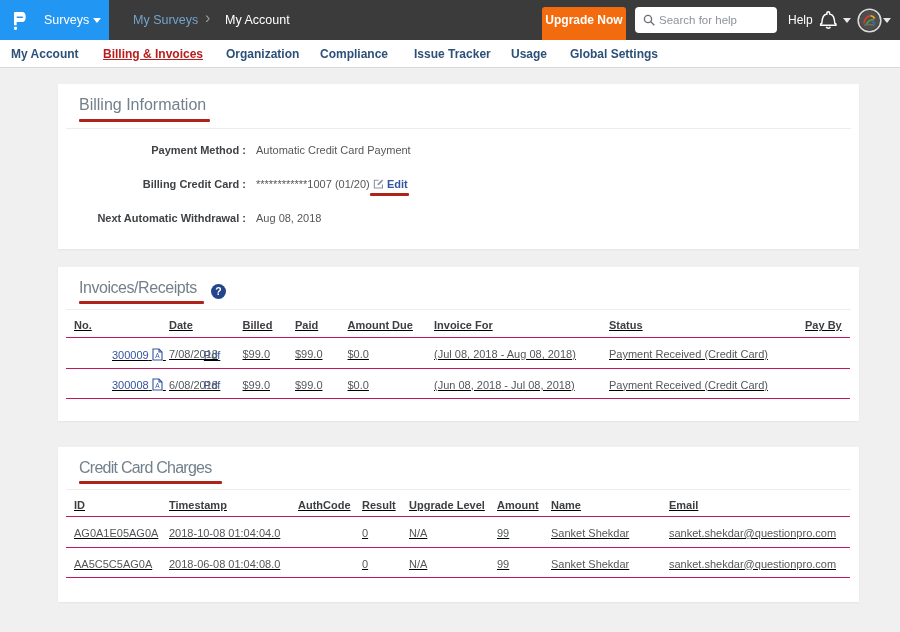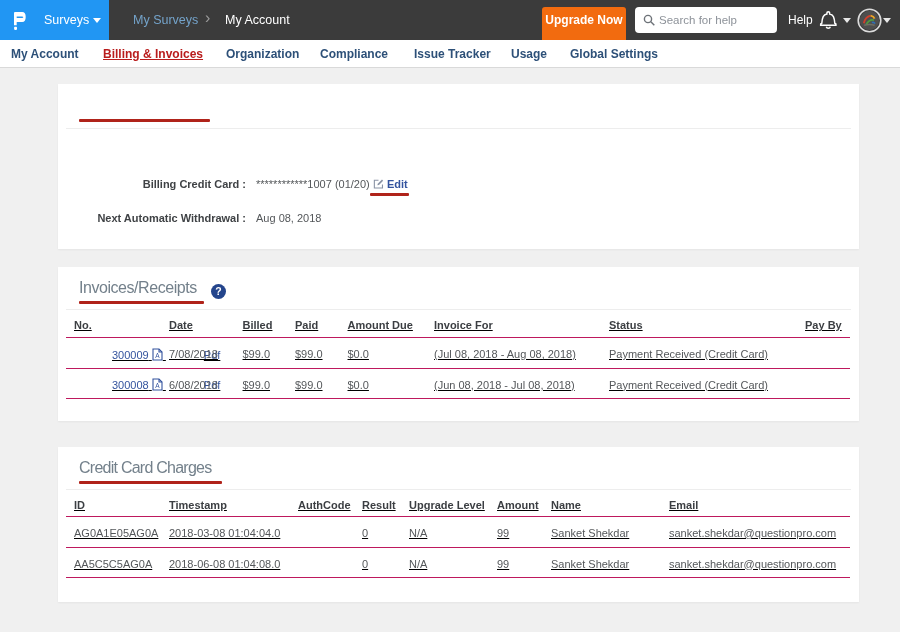--- a/index.html
+++ b/index.html
@@ -94,21 +94,26 @@
   <span class="tab active" style="left:103px;">Billing &amp; Invoices</span>
   <span class="tab" style="left:226px;">Organization</span>
   <span class="tab" style="left:320px;">Compliance</span>
   <span class="tab" style="left:414px;">Issue Tracker</span>
   <span class="tab" style="left:511px;">Usage</span>
   <span class="tab" style="left:570px;">Global Settings</span>
 </div>
 
 <div class="card" style="top:84px; height:165px;">
   <div class="chead" style="height:45px;">
+    <span class="ctitle">Billing Information</span>
     <div class="redline" style="top:35px; width:131px;"></div>
+  </div>
+  <div class="frow" style="top:50px;">
+    <span class="flabel">Payment Method :</span>
+    <span class="fvalue">Automatic Credit Card Payment</span>
   </div>
   <div class="frow" style="top:84px;padding-left:11px;">
     <span class="flabel">Billing Credit Card :</span>
     <span class="fvalue">************1007 (01/20) <svg width="11" height="12" viewBox="0 0 13 13" style="vertical-align:-2px;">
           <path d="M11.2 7 V11.3 H1.6 V2 H6.5" fill="none" stroke="#8a93a5" stroke-width="1.3"></path>
           <path d="M10.6 1.2 L12 2.6 L7 7.6 L5.2 8 L5.6 6.2 Z" fill="#8a93a5"></path>
         </svg> <span class="blink">Edit</span></span>
     <div style="position:absolute; left:312px; top:25px; width:39px; height:3px; background:#b0231a; border-radius:1px;"></div>
   </div>
   <div class="frow" style="top:118px;">
@@ -202,21 +207,21 @@
           <th>Timestamp</th>
           <th>AuthCode</th>
           <th>Result</th>
           <th>Upgrade Level</th>
           <th>Amount</th>
           <th>Name</th>
           <th>Email</th>
     </tr>
     <tr style="height:31px;">
       <td>AG0A1E05AG0A</td>
-          <td>2018-03-08 01:04:04.0</td>
+          <td>2018-10-08 01:04:04.0</td>
           <td></td>
           <td>0</td>
           <td>N/A</td>
           <td>99</td>
           <td>Sanket Shekdar</td>
           <td>sanket.shekdar@questionpro.com</td>
     </tr>
     <tr style="height:30px;">
       <td>AA5C5C5AG0A</td>
           <td>2018-06-08 01:04:08.0</td>

